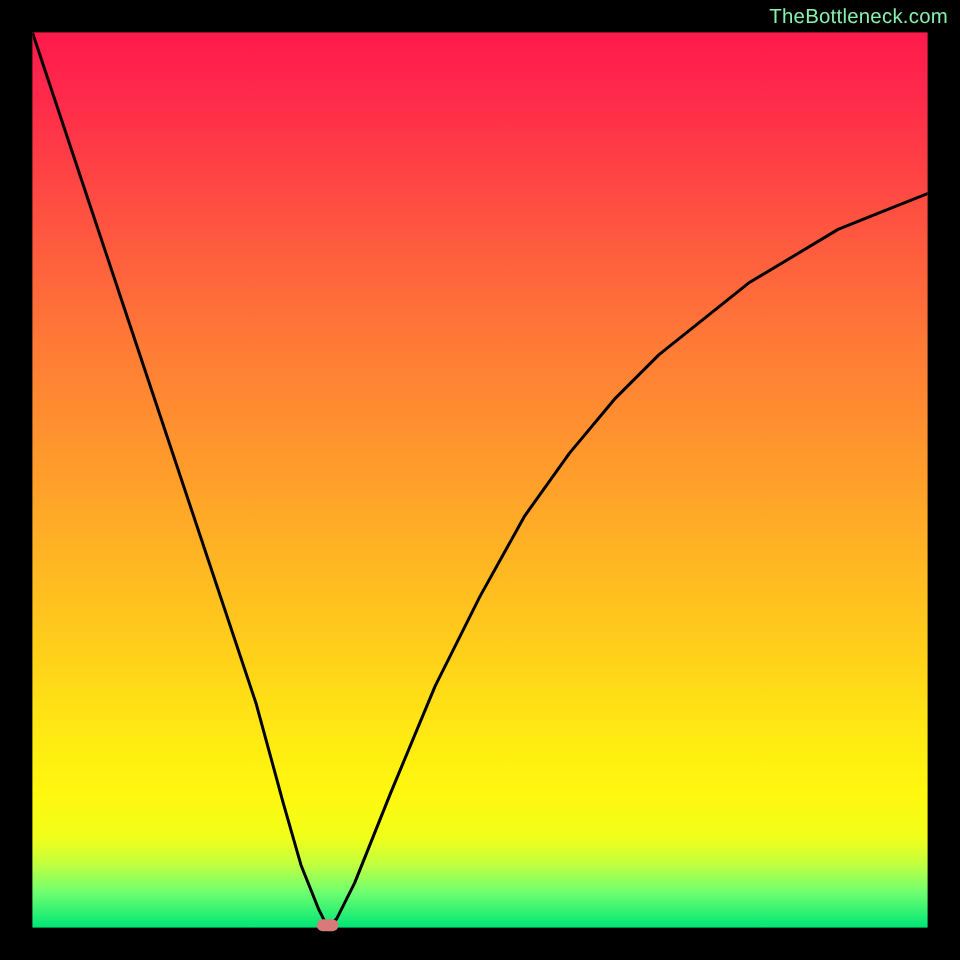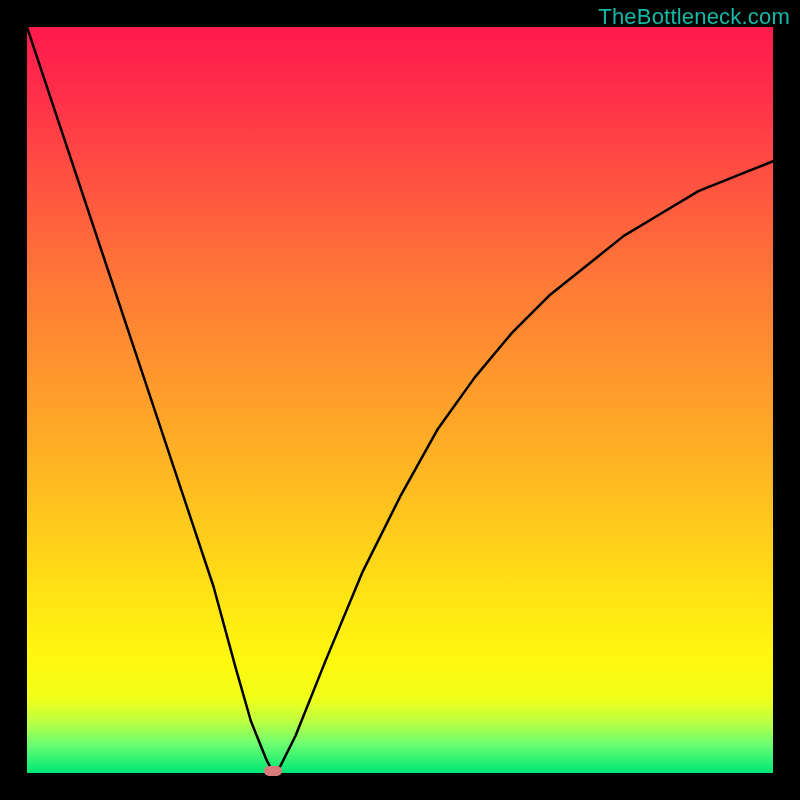--- a/index.html
+++ b/index.html
@@ -30,23 +30,23 @@
       #c0ff40 93%,
       #70ff70 96%,
       #00e676 100%
     );
   }
   .watermark {
     position: absolute;
     top: 4px;
     right: 10px;
     font-family: Arial, Helvetica, sans-serif;
-    font-size: 22px;
+    font-size: 17px;
     font-weight: 500;
-    color: #14b8a6;
+    color: #86efac;
     letter-spacing: 0.2px;
   }
   .curve {
     position: absolute;
     top: 27px;
     left: 27px;
     width: 746px;
     height: 746px;
     pointer-events: none;
   }

